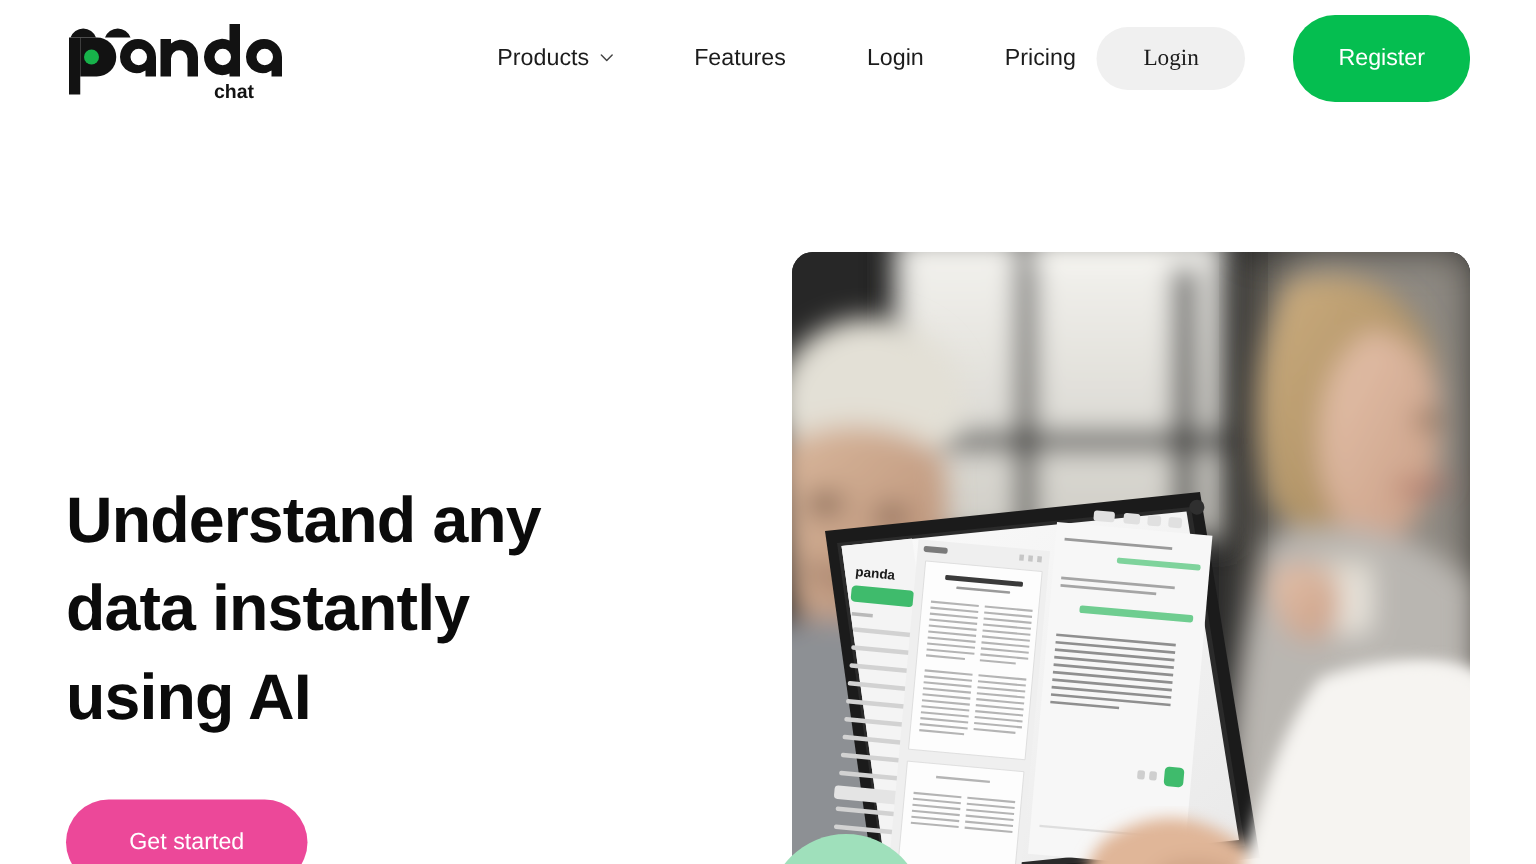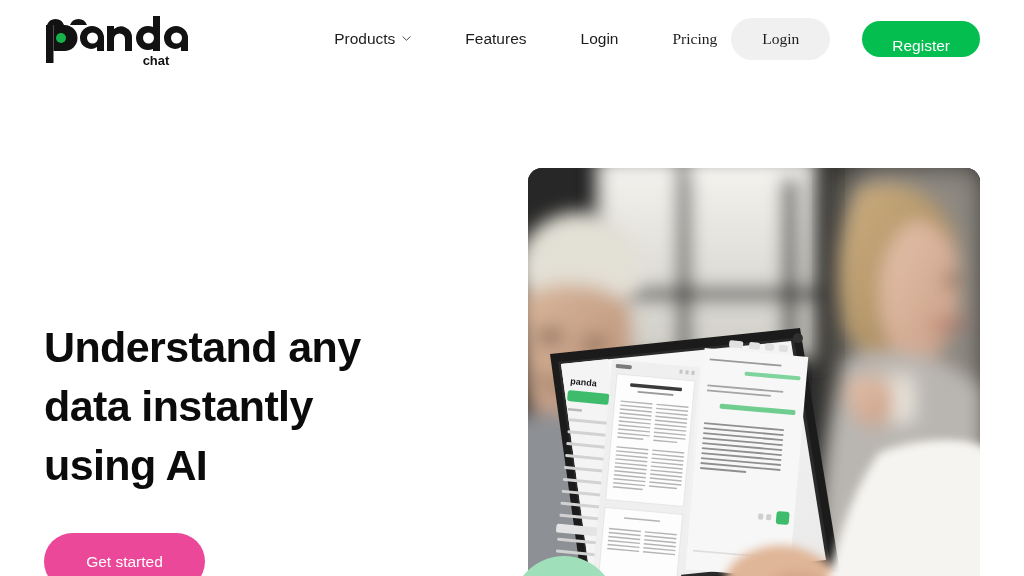--- a/index.html
+++ b/index.html
@@ -51,21 +51,21 @@
     color: #1c1c1c;
     text-decoration: none;
     padding: 8px 0;
     margin-right: 40px;
     display: inline-flex;
     align-items: center;
     gap: 7px;
     white-space: nowrap;
     cursor: pointer;
   }
-  .nav-link:last-of-type { margin-right: 0; font-family: Liberation Serif, serif; }
+  .nav-link:last-of-type { margin-right: 0; }
 
   .chev {
     display: inline-block;
     width: 9px;
     height: 9px;
     position: relative;
     top: -1px;
   }
   .chev svg { display: block; }
 
@@ -82,21 +82,21 @@
     white-space: nowrap;
     margin-right: 18px;
   }
 
   .btn-register {
     font-size: 15.5px;
     color: #ffffff;
     background: #05be50;
     border: none;
     border-radius: 28px;
-    height: 36px;
+    height: 58px;
     padding: 16px 30px;
     font-family: inherit;
     cursor: pointer;
     white-space: nowrap;
   }
 
   
   .hero-left {
     position: absolute;
     left: 44px;

